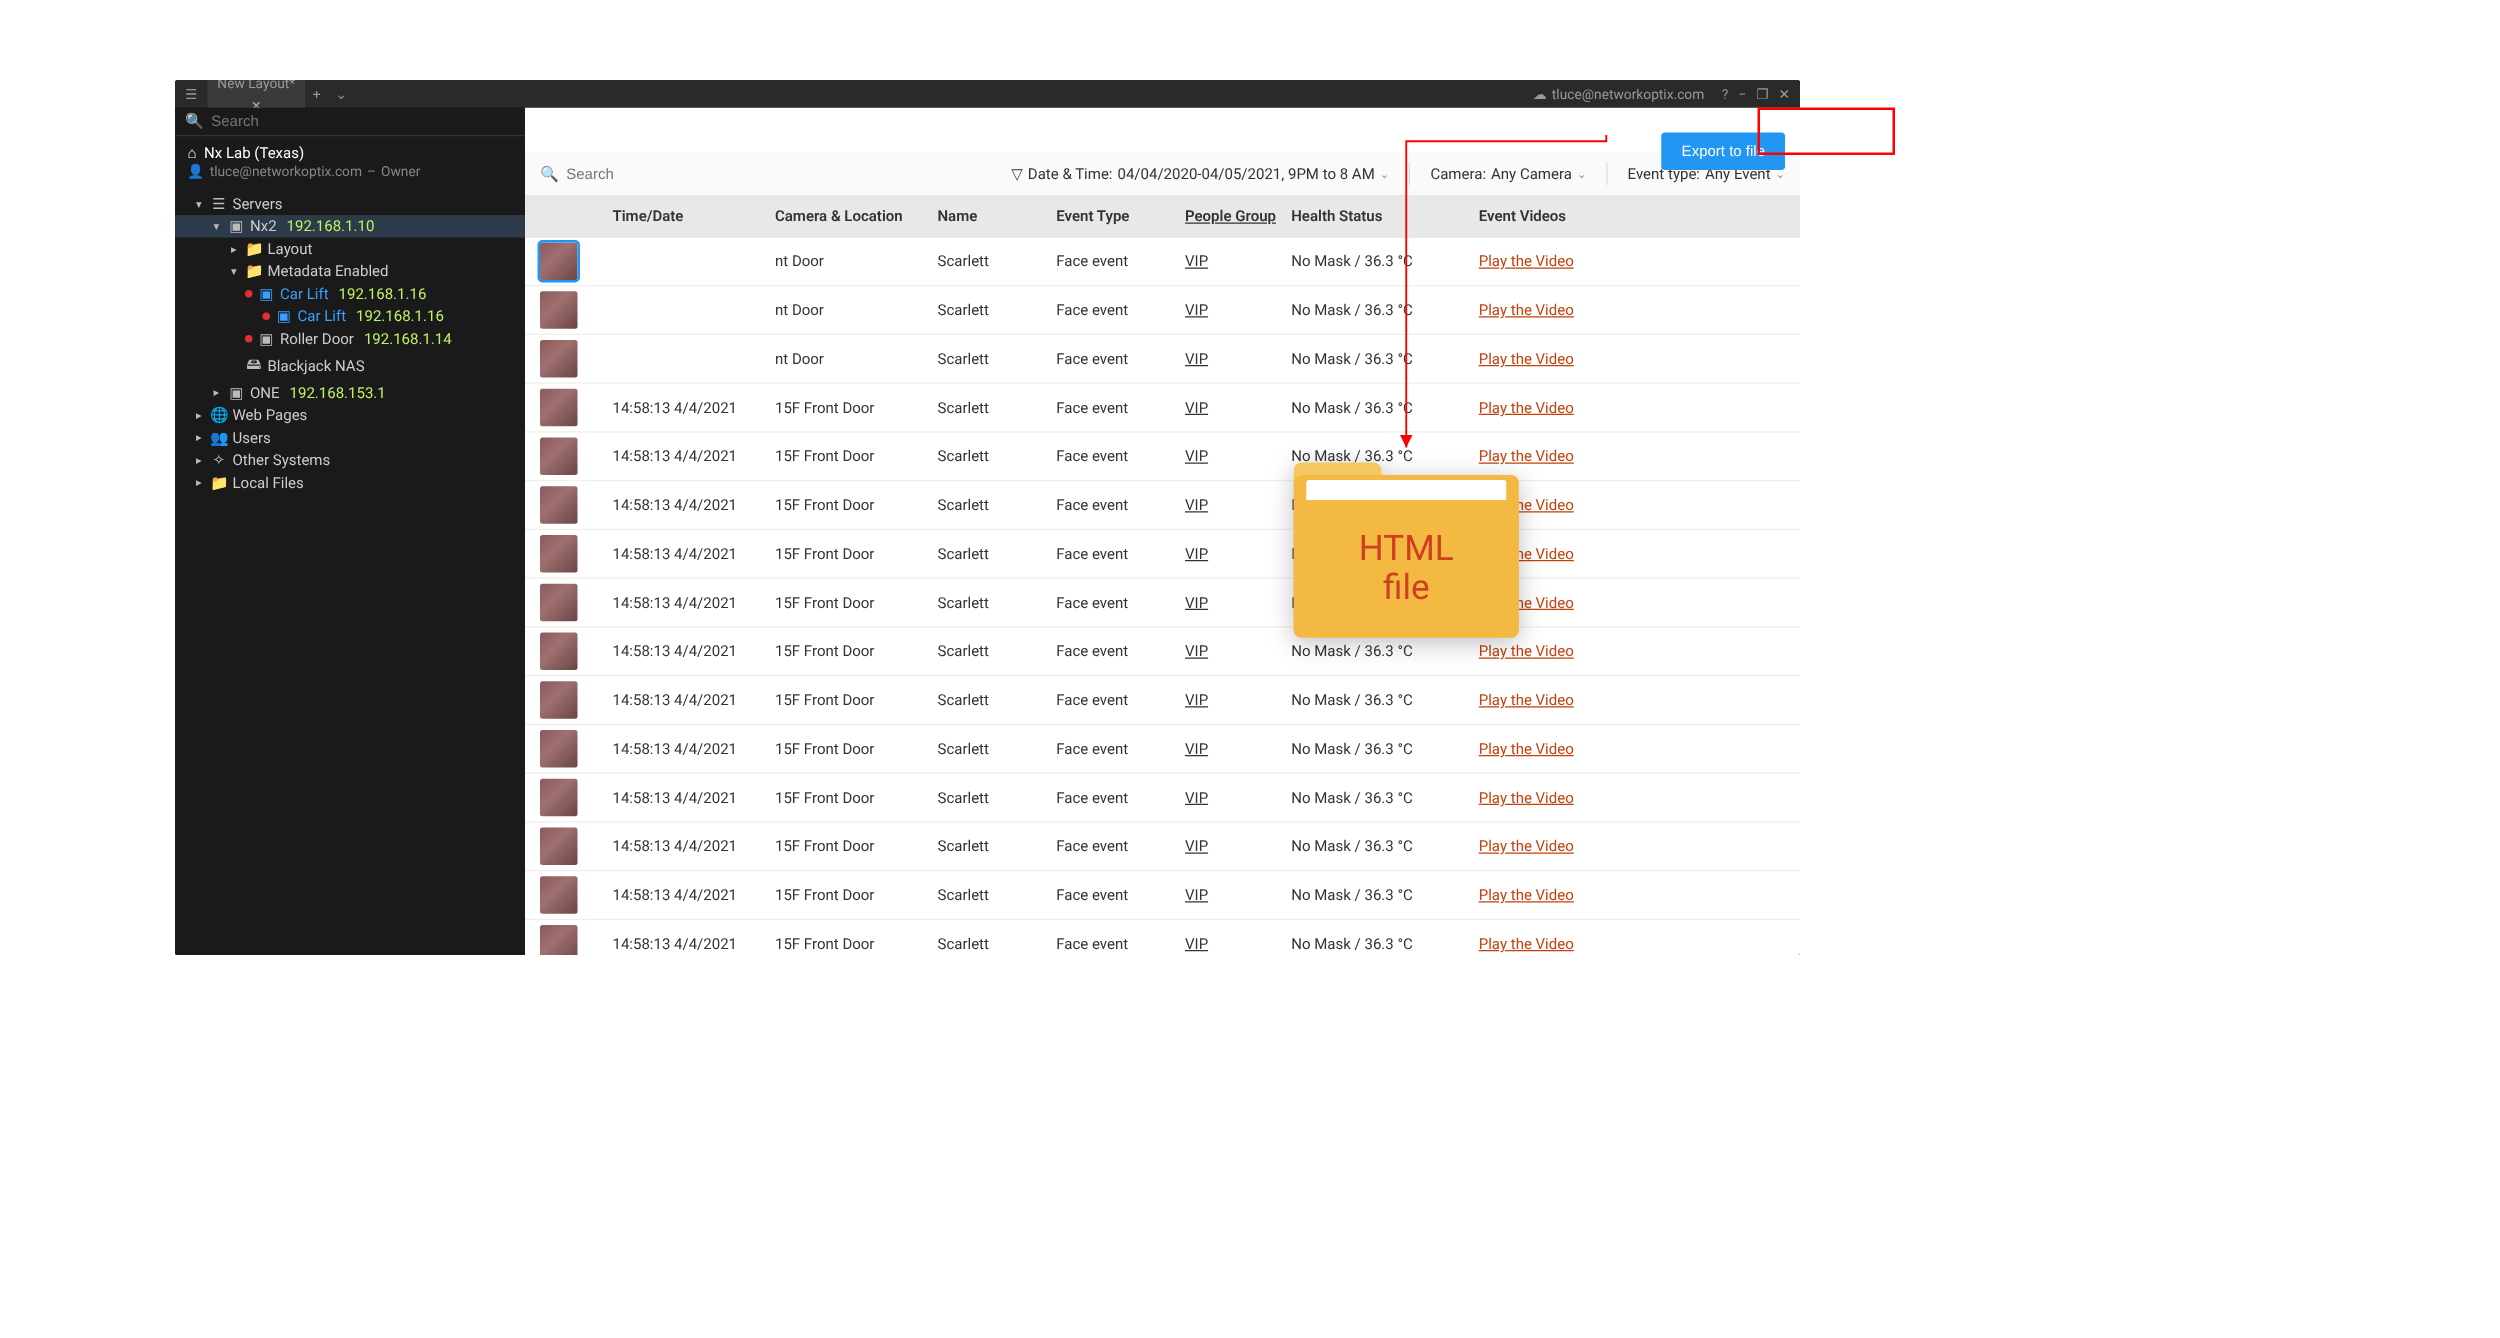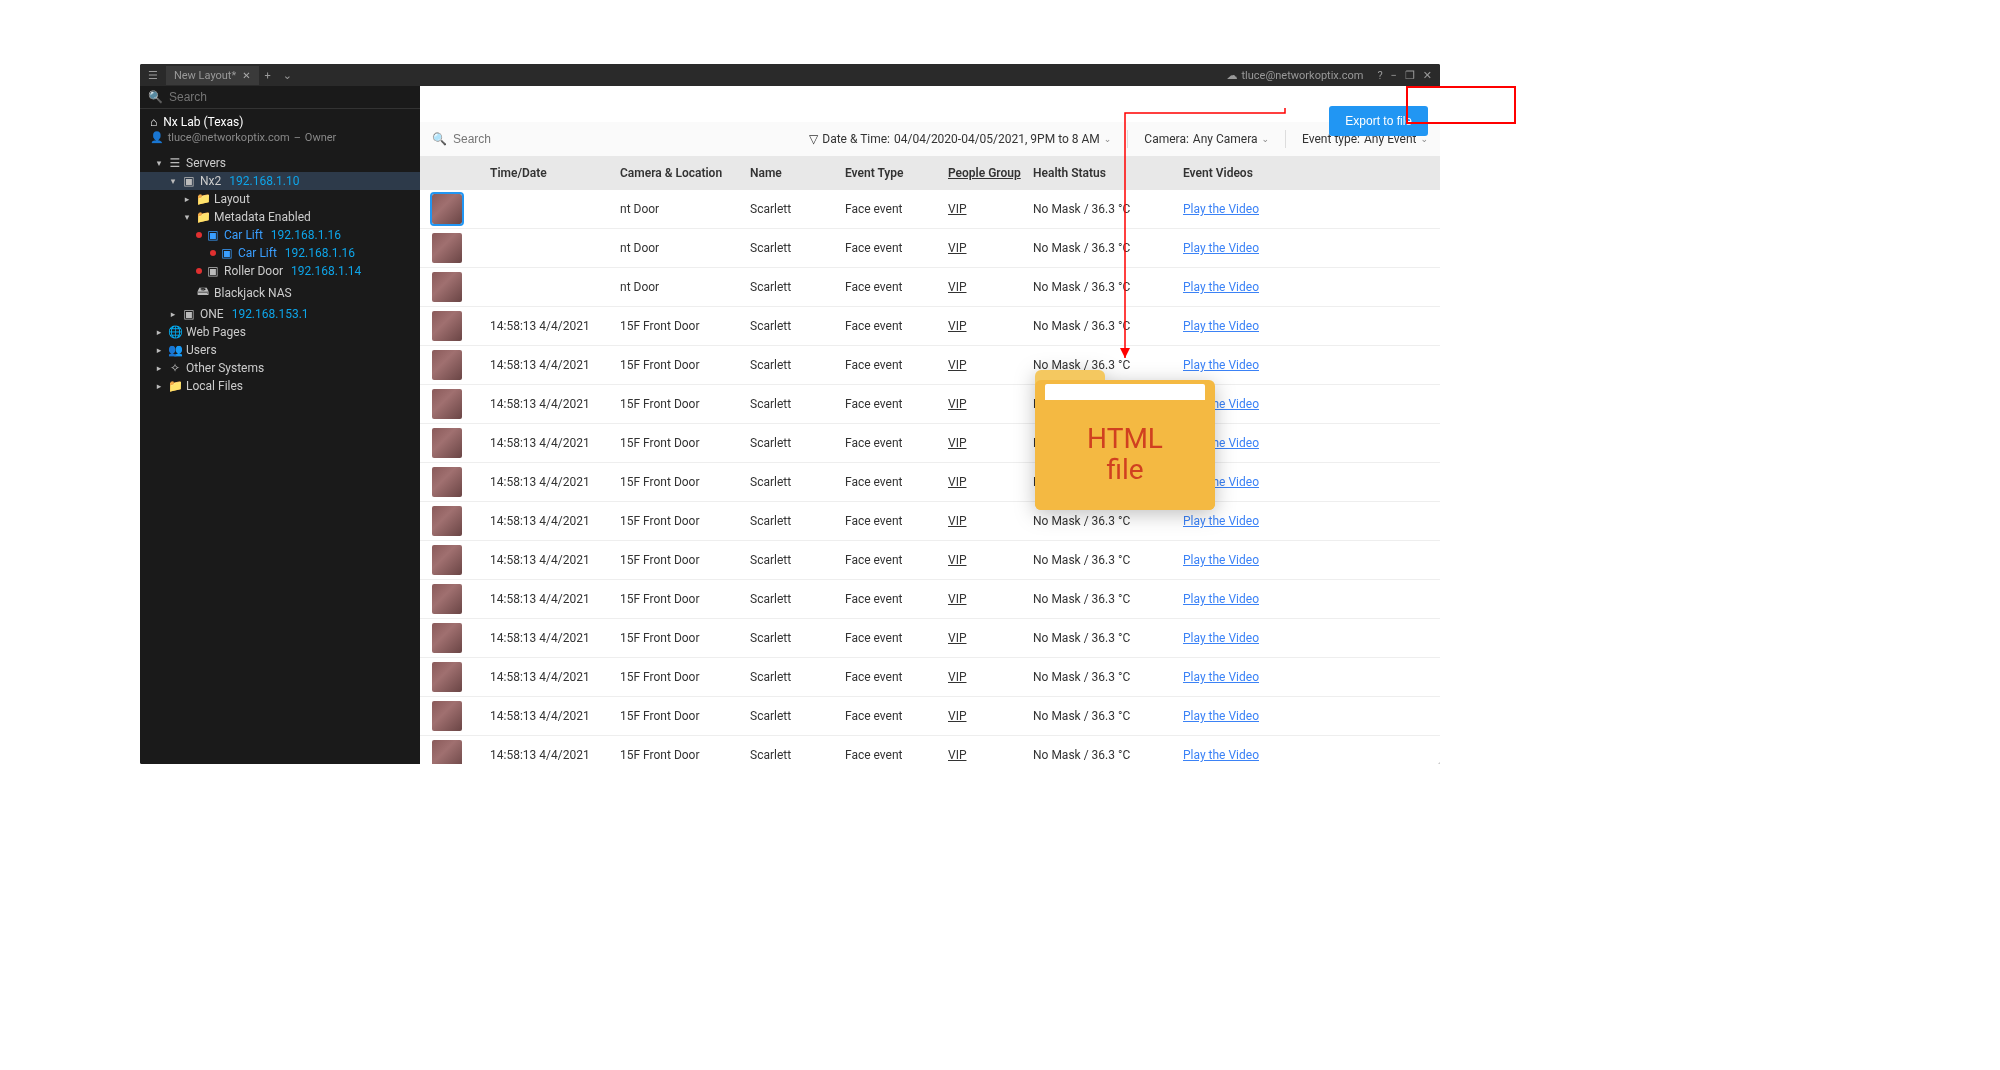--- a/index.html
+++ b/index.html
@@ -2,21 +2,21 @@
 <html><head>
 <meta charset="utf-8">
 <style>
 * { box-sizing: border-box; margin: 0; padding: 0; }
 body { font-family: -apple-system, BlinkMacSystemFont, "Segoe UI", Roboto, sans-serif; background: #fff; width: 2000px; height: 1070px; position: relative; overflow: hidden; }
 
 .app-window { position: absolute; left: 140px; top: 64px; width: 1300px; height: 700px; background: #1a1a1a; border-radius: 2px; overflow: hidden; display: flex; flex-direction: column; }
 
 .titlebar { height: 22px; background: #2a2a2a; display: flex; align-items: center; color: #999; font-size: 11px; }
 .titlebar .ham { padding: 0 8px; cursor: pointer; }
-.titlebar .tab { background: #3a3a3a; padding: 3px 8px; display: flex; align-items: center; gap: 6px; }
+.titlebar .tab { background: #3a3a3a; padding: 3px 8px; display: flex; align-items: center; gap: 6px; flex-direction: column; }
 .titlebar .tab .close { color: #aaa; cursor: pointer; font-size: 10px; }
 .titlebar .add-tab { padding: 0 6px; cursor: pointer; }
 .titlebar .spacer { flex: 1; }
 .titlebar .cloud { display: flex; align-items: center; gap: 4px; padding: 0 6px; }
 .titlebar .win-controls { display: flex; gap: 8px; padding: 0 8px; }
 .titlebar .win-controls span { cursor: pointer; }
 
 .body-row { flex: 1; display: flex; overflow: hidden; }
 
 .sidebar { width: 280px; background: #1a1a1a; color: #bbb; font-size: 12px; overflow-y: auto; }
@@ -24,21 +24,21 @@
 .sidebar .search-row input { background: transparent; border: none; color: #bbb; outline: none; font-size: 12px; flex: 1; }
 .sidebar .site-info { padding: 6px 10px; }
 .sidebar .site-info .site-name { color: #fff; font-size: 12px; display: flex; align-items: center; gap: 6px; }
 .sidebar .site-info .user-line { color: #888; font-size: 11px; display: flex; align-items: center; gap: 4px; margin-top: 2px; }
 .sidebar .tree { padding: 4px 0; }
 .sidebar .tree-item { display: flex; align-items: center; gap: 4px; padding: 2px 4px; cursor: pointer; white-space: nowrap; }
 .sidebar .tree-item.selected { background: #2d3a4a; }
 .sidebar .tree-item .chev { width: 10px; text-align: center; font-size: 9px; }
 .sidebar .tree-item .icon { width: 14px; text-align: center; }
 .sidebar .tree-item .label { color: #ccc; }
-.sidebar .tree-item .ip { color: #0ea5e9; margin-left: 4px; }
+.sidebar .tree-item .ip { color: #bef264; margin-left: 4px; }
 .sidebar .tree-item .rec-dot { width: 6px; height: 6px; background: #e03030; border-radius: 50%; }
 .sidebar .d1 { padding-left: 14px; }
 .sidebar .d2 { padding-left: 28px; }
 .sidebar .d3 { padding-left: 42px; }
 .sidebar .d4 { padding-left: 56px; }
 .sidebar .d5 { padding-left: 70px; }
 .sidebar .cam-icon { color: #3a9fff; }
 
 .main { flex: 1; background: #fff; display: flex; flex-direction: column; overflow: hidden; position: relative; }
 .main .export-btn { position: absolute; top: 20px; right: 12px; background: #2196f3; color: #fff; border: none; padding: 8px 16px; font-size: 12px; border-radius: 3px; cursor: pointer; }
@@ -54,21 +54,21 @@
 .table-header { display: flex; background: #e8e8e8; font-size: 12px; font-weight: 600; color: #333; padding: 10px 0; position: sticky; top: 0; }
 .table-row { display: flex; border-bottom: 1px solid #eee; font-size: 12px; color: #333; align-items: center; padding: 4px 0; }
 .col-thumb { width: 70px; padding-left: 12px; }
 .col-time { width: 130px; }
 .col-cam { width: 130px; }
 .col-name { width: 95px; }
 .col-event { width: 103px; }
 .col-group { width: 85px; text-decoration: underline; }
 .col-health { width: 150px; }
 .col-video { width: 150px; }
-.col-video a { color: #3b82f6; text-decoration: underline; cursor: pointer; }
+.col-video a { color: #c2410c; text-decoration: underline; cursor: pointer; }
 .thumb { width: 30px; height: 30px; background: linear-gradient(135deg, #8a5a5a 0%, #a07070 40%, #6a4545 100%); border-radius: 2px; }
 .thumb.sel { outline: 2px solid #2196f3; }
 
 .hover-preview { position: absolute; left: 54px; top: 0px; background: #fff; border: 1px solid #ccc; border-radius: 4px; padding: 4px; display: flex; gap: 4px; box-shadow: 0 2px 8px rgba(0,0,0,0.2); z-index: 10; }
 .hover-preview .pv { width: 82px; }
 .hover-preview .pv .img { width: 82px; height: 88px; background: linear-gradient(135deg, #7a3030 0%, #a04040 30%, #5a2525 100%); border-radius: 2px; }
 .hover-preview .pv .lbl { font-size: 10px; text-align: center; color: #555; padding-top: 2px; }
 
 .annotation-box { position: absolute; border: 2px solid #ff0000; pointer-events: none; }
 .annotation-arrow { position: absolute; pointer-events: none; }

